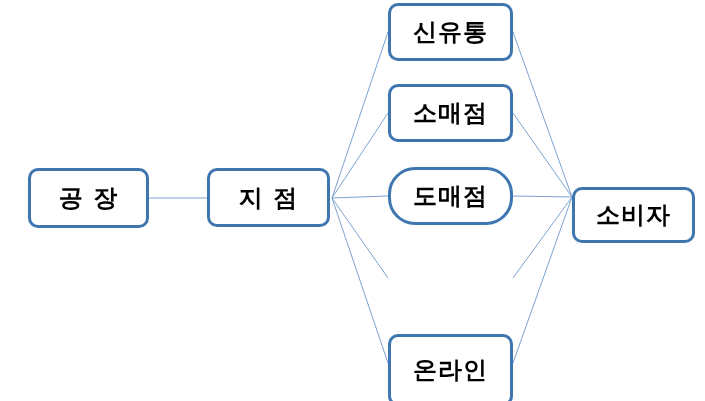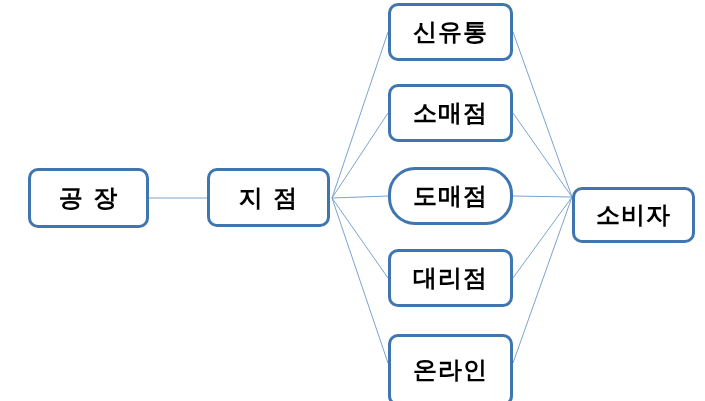--- a/index.html
+++ b/index.html
@@ -85,23 +85,20 @@
   </div>
 
   <div class="node n-retail">
     <span class="label">소매점</span>
   </div>
 
   <div class="node n-wholesale">
     <span class="label">도매점</span>
   </div>
 
-  <div class="node n-agency">
-    <span class="label">대리점</span>
-  </div>
 
   <div class="node n-online">
     <span class="label">온라인</span>
   </div>
 
   <div class="node n-consumer">
     <span class="label">소비자</span>
   </div>
 
 </div>

